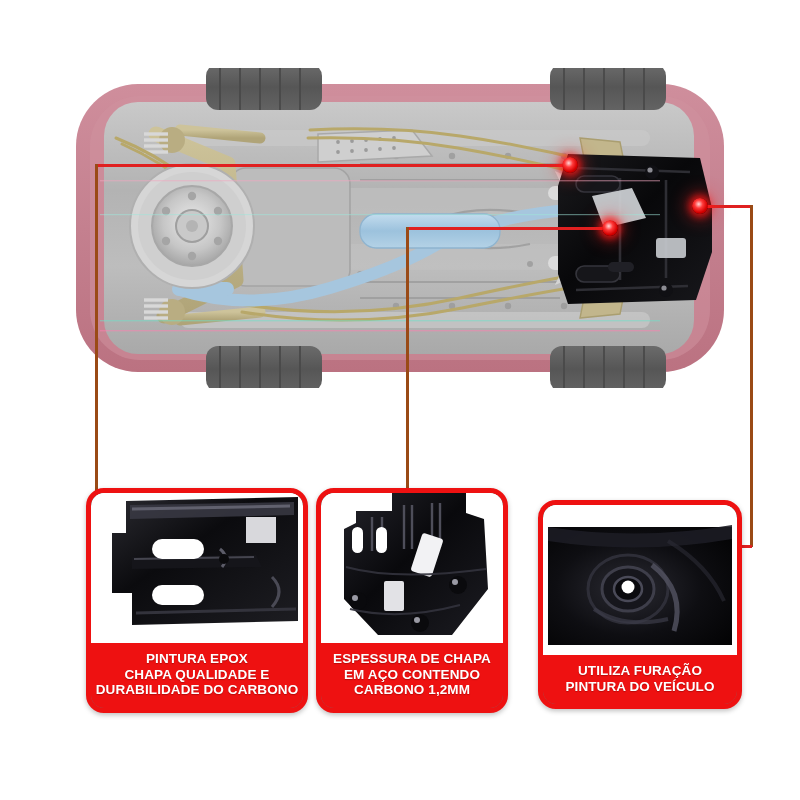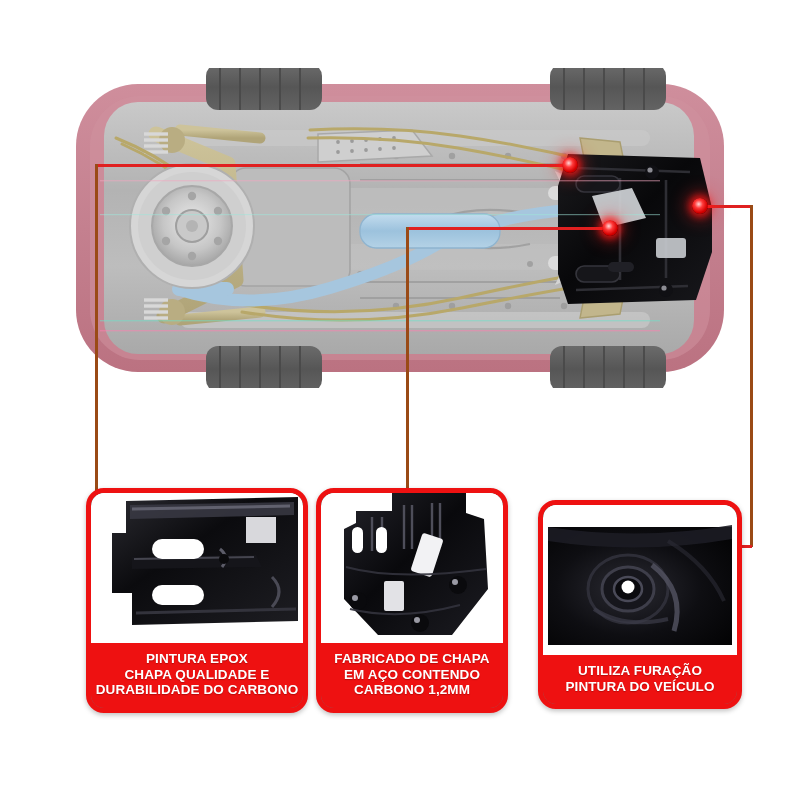--- a/index.html
+++ b/index.html
@@ -372,21 +372,21 @@
             <circle cx="91" cy="127" r="3" fill="#9a9aa4"></circle>
         </g>
 
         <g stroke="#33333d" stroke-width="2" fill="none" opacity=".9">
           <path d="M20 74 q50 14 140 2"></path>
           <path d="M24 116 q50 12 110 -4"></path>
         </g>
       </svg>
     </div>
     <div class="caption">
-      <div>FABRICADO DE CHAPA</div>
+      <div>ESPESSURA DE CHAPA</div>
       <div>EM AÇO CONTENDO</div>
       <div>CARBONO 1,2MM</div>
     </div>
   </div>
 
   <div class="card" id="card-3">
     <div class="photo">
       <svg viewBox="0 0 184 150" xmlns="http://www.w3.org/2000/svg">
         <defs>
           <radialGradient id="p3a" cx="44%" cy="52%" r="72%">

